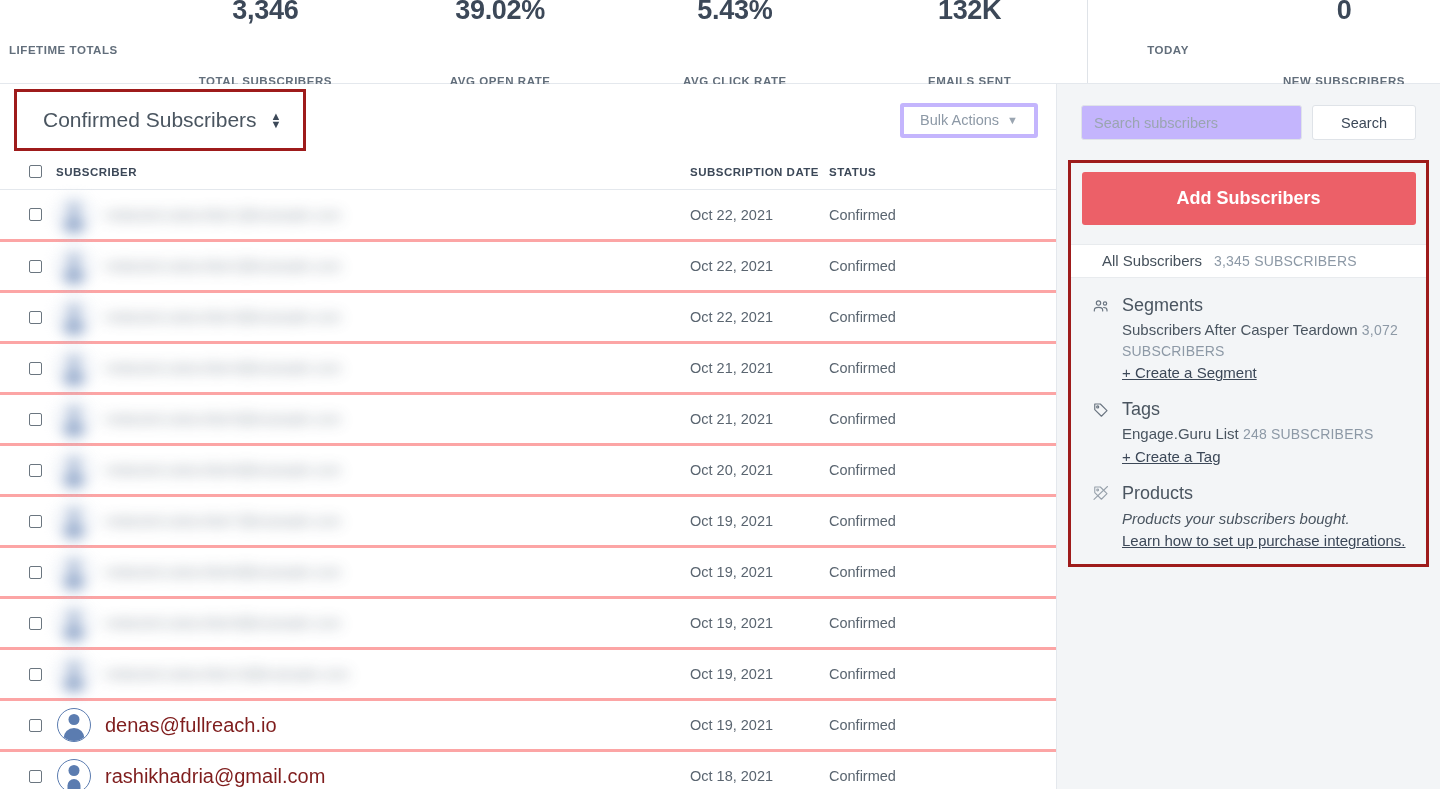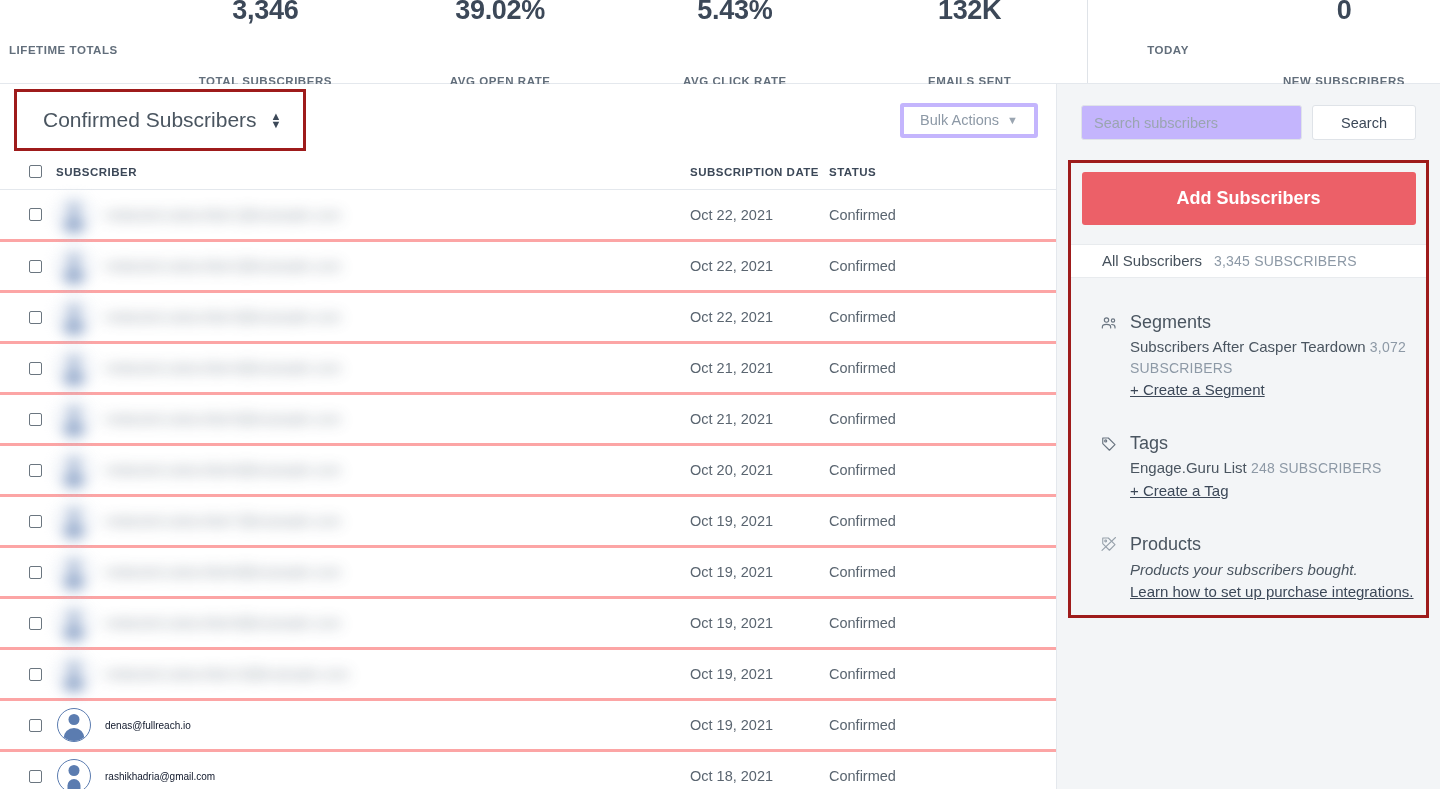--- a/index.html
+++ b/index.html
@@ -126,21 +126,21 @@
     content: ""; position: absolute; left: 50%; top: 5px;
     transform: translateX(-50%);
     width: 11px; height: 11px; border-radius: 50%; background: #5b7cb0;
   }
   .avatar::after {
     content: ""; position: absolute; left: 50%; top: 19px;
     transform: translateX(-50%);
     width: 21px; height: 17px; border-radius: 11px 11px 0 0; background: #5b7cb0;
   }
   .avatar.narrow::after { width: 13px; border-radius: 8px 8px 0 0; }
-  .sub-email { font-size: 10px; color: #0f172a; }
+  .sub-email { font-size: 20px; color: #7f1d1d; }
   .blurred { filter: blur(7px); opacity: .85; user-select: none; }
   .blur-name { font-size: 14.5px; color: #7c8894; }
 
   
   .sidebar {
     position: absolute; top: 84px; left: 1057px;
     width: 383px; height: 705px;
     background: #f3f5f7;
     overflow: hidden;
   }
@@ -177,21 +177,21 @@
     font-family: "Liberation Sans", sans-serif;
   }
   .all-sub-row {
     margin-top: 19px;
     background: #ffffff;
     border-top: 1px solid #e8ebee; border-bottom: 1px solid #e8ebee;
     padding: 7px 0 8px 31px;
     display: flex; align-items: baseline; gap: 12px;
     cursor: pointer;
   }
-  .group { padding: 0 0 0 28px; margin-top: 34px; }
+  .group { padding: 0 0 0 20px; margin-top: 17px; }
   .group-head {
     display: flex; align-items: center; gap: 11px;
     color: #4a5560; font-size: 18px;
     margin-bottom: 4px;
   }
   .ic { width: 20px; height: 20px; flex: none; color: #6a7581; }
   .ic svg { display: block; width: 20px; height: 20px; }
   .g-item {
     padding-left: 31px; font-size: 15px; color: #4a5560;
     line-height: 1.37; cursor: pointer;

